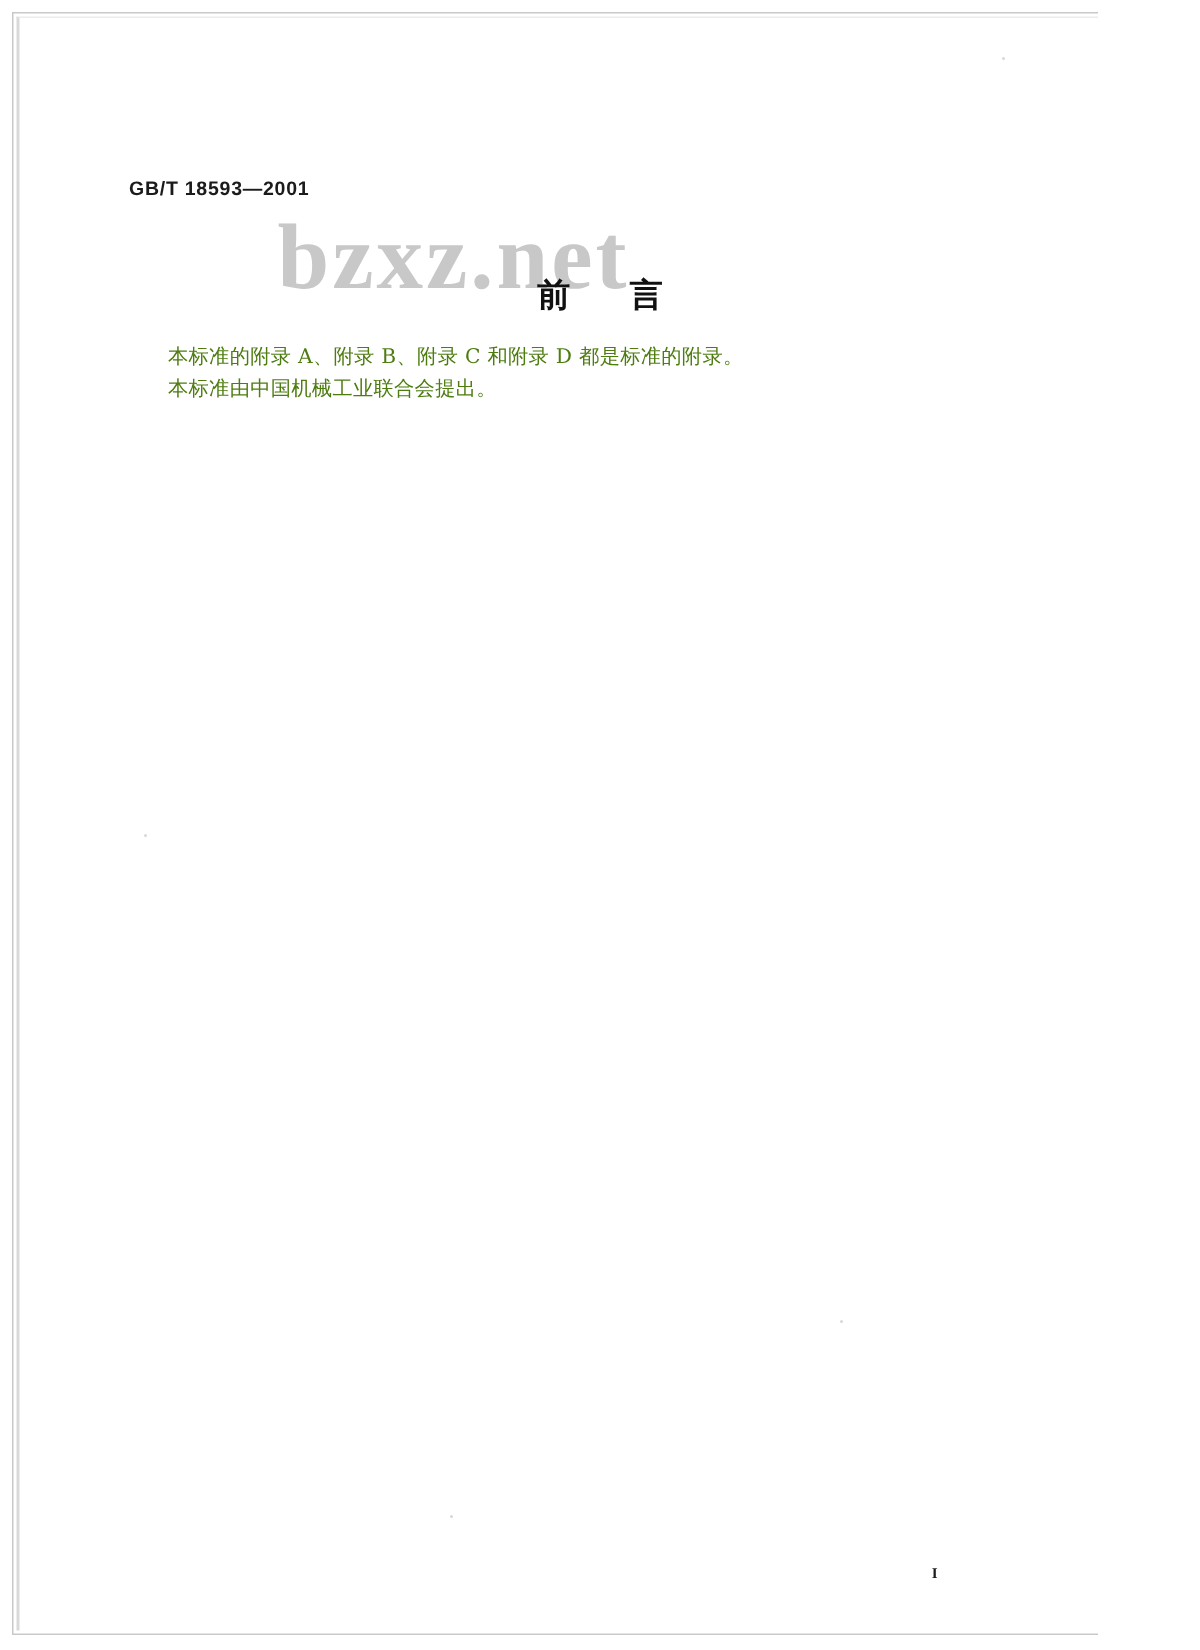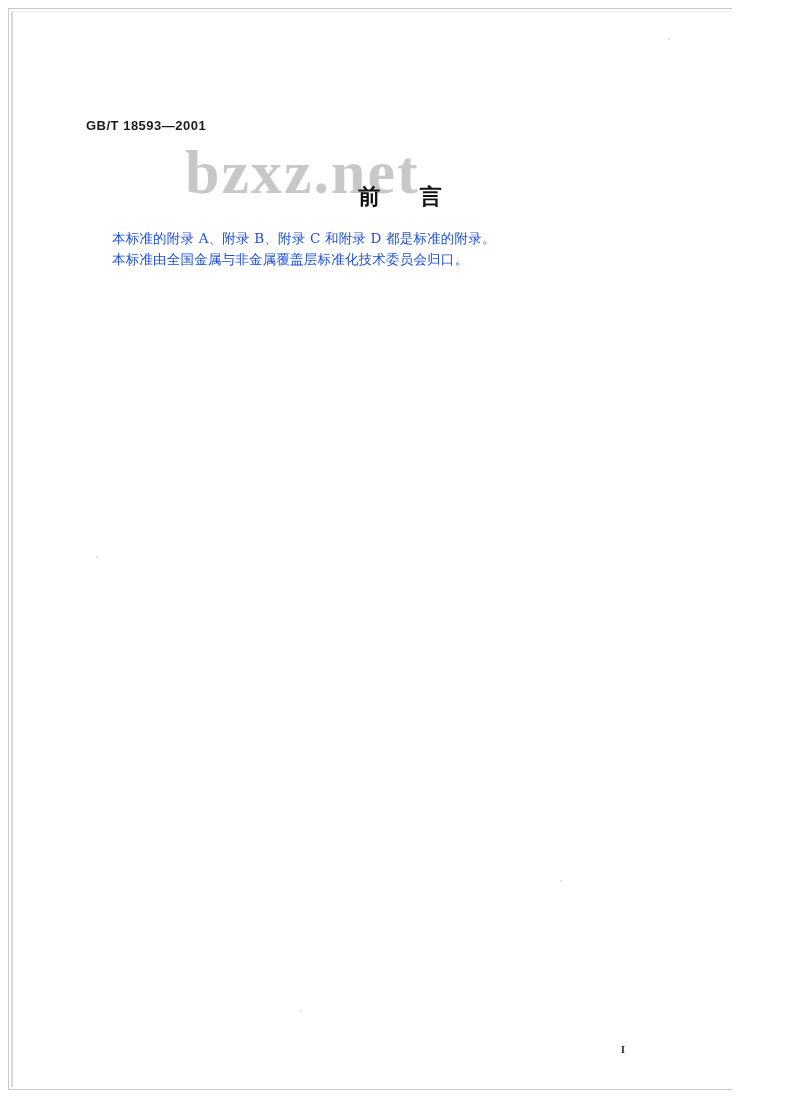--- a/index.html
+++ b/index.html
@@ -85,21 +85,21 @@
   .body-block {
     position: absolute;
     left: 112px;
     top: 228px;
     width: 600px;
   }
   .body-line {
     font-family: "DejaVu Serif", serif;
     font-size: 13.5px;
     line-height: 20.5px;
-    color: #1d4ed8;
+    color: #4d7c0f;
     white-space: nowrap;
     letter-spacing: 0.2px;
   }
 
   
   .page-number {
     position: absolute;
     right: 107px;
     top: 1044px;
     font-family: "Liberation Serif", serif;
@@ -124,21 +124,21 @@
   <div class="scan-frame-inner"></div>
 
   <div class="std-number">GB/T 18593—2001</div>
 
   <div class="watermark">bzxz.net</div>
 
   <div class="doc-title">前  言</div>
 
   <div class="body-block">
     <div class="body-line">本标准的附录 A、附录 B、附录 C 和附录 D 都是标准的附录。</div>
-    <div class="body-line">本标准由全国金属与非金属覆盖层标准化技术委员会归口。</div>
+    <div class="body-line">本标准由中国机械工业联合会提出。</div>
   </div>
 
   <div class="page-number">I</div>
 
   <div class="speckle" style="left:668px;top:38px;width:2px;height:2px;"></div>
   <div class="speckle" style="left:96px;top:556px;width:2px;height:2px;"></div>
   <div class="speckle" style="left:560px;top:880px;width:2px;height:2px;"></div>
   <div class="speckle" style="left:300px;top:1010px;width:2px;height:2px;"></div>
 
 </div>

